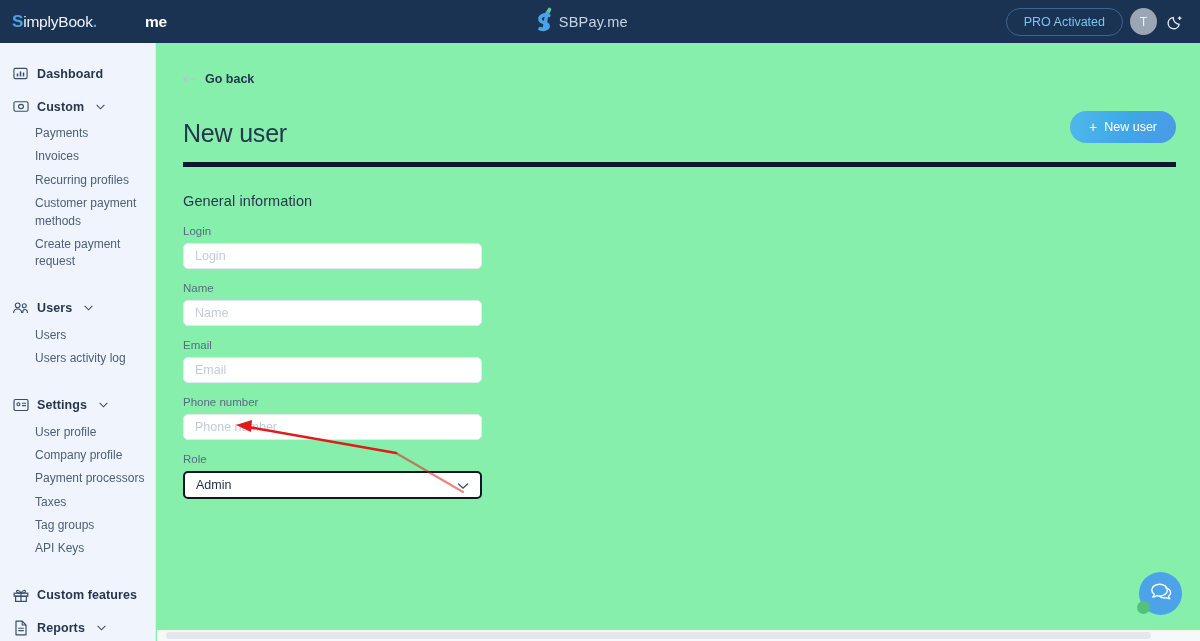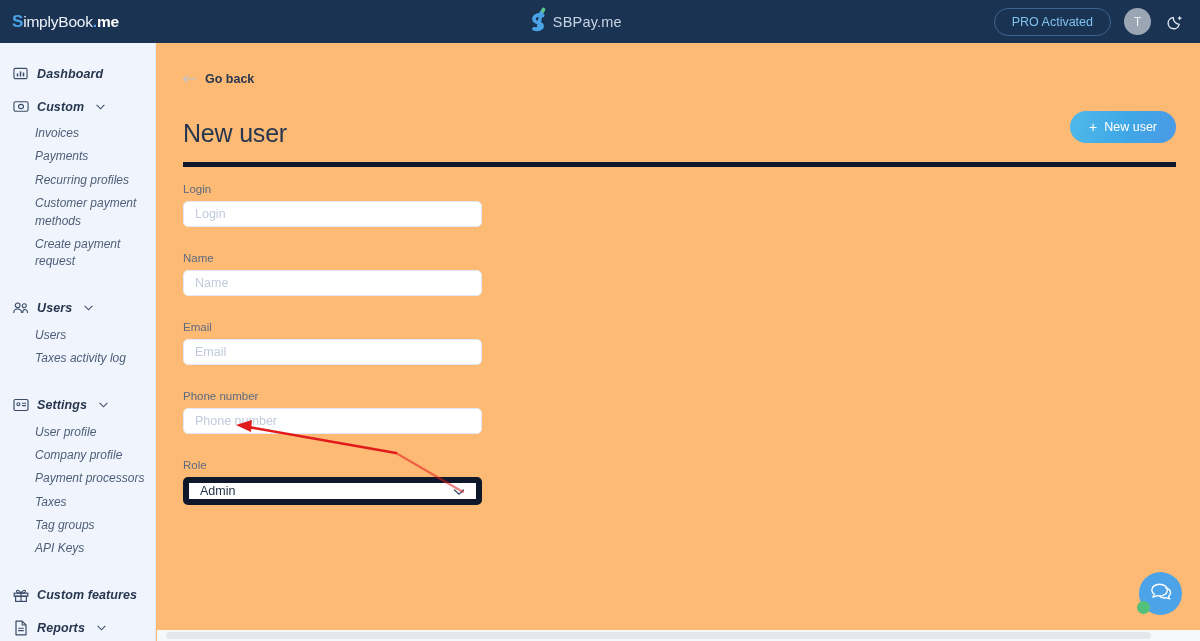--- a/index.html
+++ b/index.html
@@ -20,29 +20,29 @@
     width: 156px; padding-left: 12px;
     display: flex; align-items: center; height: 43px;
   }
   .brand-text {
     font-size: 15.5px; color: #ffffff; letter-spacing: -0.2px;
     display: flex; align-items: baseline;
   }
   .brand-s { color: #4aa3e8; font-weight: 700; font-size: 17px; }
   .brand-mid { color: #eef3fa; font-weight: 400; }
   .brand-dot { color: #4aa3e8; font-weight: 700; }
-  .brand-me { color: #ffffff; font-weight: 700; }
+  .brand-me { color: #ffffff; font-weight: 700; margin-left: 48px; }
 
   .topbar-center {
     flex: 1; display: flex; align-items: center; justify-content: center; gap: 1px;
   }
   .sbpay-label { font-size: 14.5px; color: #c7d4e4; letter-spacing: 0.2px; }
 
   .topbar-right {
-    display: flex; align-items: center; gap: 13px; padding-right: 14px;
+    display: flex; align-items: center; gap: 7px; padding-right: 14px;
   }
   .pro-pill {
     border: 1px solid #3f6header; border: 1px solid #3d6391;
     color: #7fc2ef; font-size: 12.5px;
     padding: 6px 17px; border-radius: 14px; white-space: nowrap;
     background: transparent;
   }
   .avatar {
     width: 27px; height: 27px; border-radius: 50%;
     background: #9aa6b4; color: #e9eef4;
@@ -53,21 +53,21 @@
 
   
   .sidebar {
     position: absolute; top: 43px; left: 0;
     width: 156px; height: 598px;
     background: #f0f4fc;
     border-right: 1px solid #e2e8f5;
     padding-top: 15px;
     overflow: hidden;
   }
-  .nav-group { margin-bottom: 2px; font-style: italic; }
+  .nav-group { margin-bottom: 2px; }
   .nav-top {
     display: flex; align-items: center;
     padding: 7px 10px 7px 12px; gap: 8px;
     cursor: pointer;
   }
   .nav-ico { width: 17px; height: 17px; flex: 0 0 17px; display:flex; align-items:center; justify-content:center; }
   .nav-top-label {
     font-size: 12.5px; font-weight: 700; color: #26364f; letter-spacing: 0.1px;
   }
   .chev { margin-left: 4px; display:flex; align-items:center; }
@@ -76,21 +76,21 @@
     font-size: 12px; color: #4d5e78;
     padding: 3px 10px 3px 35px; line-height: 1.45;
     cursor: pointer;
   }
   .nav-spacer { height: 11px; }
 
   
   .main {
     position: absolute; top: 43px; left: 156px;
     width: 1044px; height: 598px;
-    background: #fdba74;
+    background: #86efac;
     overflow: hidden;
   }
   .goback {
     display: flex; align-items: center; gap: 8px;
     margin: 27px 0 0 27px; cursor: pointer; width: max-content;
   }
   .goback-text { font-size: 12.5px; font-weight: 700; color: #26364f; }
 
   .title-row {
     display: flex; align-items: flex-end; justify-content: space-between;
@@ -110,38 +110,38 @@
     font-family: "Liberation Sans", sans-serif;
   }
   .plus { font-size: 14px; line-height: 1; }
 
   .section-title {
     font-size: 14.5px; color: #26364f;
     margin: 26px 0 0 27px; letter-spacing: 0.1px;
   }
 
   .form { margin: 16px 0 0 27px; width: 299px; }
-  .field { margin-bottom: 25px; }
+  .field { margin-bottom: 13px; }
   .field-label {
     font-size: 11.5px; color: #5c6b82; margin-bottom: 6px; display: block;
   }
   .field-input {
     width: 299px; height: 26px;
     border: 1px solid #e3e9f4; border-radius: 5px;
     padding: 0 11px; font-size: 12.5px;
     color: #26364f; background: #ffffff;
     font-family: "Liberation Sans", sans-serif;
     outline: none;
   }
   .field-input::placeholder { color: #c2cbdd; }
 
   .select-wrap { position: relative; width: 299px; }
   .select-box {
     width: 299px; height: 28px;
-    border: 6px solid #0f172a; border-radius: 5px;
+    border: 2px solid #0f172a; border-radius: 5px;
     display: flex; align-items: center; justify-content: space-between;
     padding: 0 11px; background: #ffffff; cursor: pointer;
   }
   .select-value { font-size: 12.5px; color: #1f2d44; }
 
   
   .annot { position: absolute; top: 0; left: 0; width: 1044px; height: 598px; pointer-events: none; }
 
   
   .chat-widget {
@@ -231,22 +231,22 @@
         </svg>
       </span>
       <span class="nav-top-label">Custom</span>
       <span class="chev">
         <svg width="9" height="6" viewBox="0 0 10 6">
             <path d="M1 1 L5 5 L9 1" fill="none" stroke="#3a4c68" stroke-width="1.2" stroke-linecap="round"></path>
           </svg>
       </span>
     </div>
     <div class="nav-sub">
+      <div class="nav-sub-item">Payments</div>
       <div class="nav-sub-item">Invoices</div>
-      <div class="nav-sub-item">Payments</div>
       <div class="nav-sub-item">Recurring profiles</div>
       <div class="nav-sub-item">Customer payment methods</div>
       <div class="nav-sub-item">Create payment request</div>
     </div>
   </div>
 
   <div class="nav-spacer"></div>
 
   <div class="nav-group">
     <div class="nav-top">
@@ -260,21 +260,21 @@
       </span>
       <span class="nav-top-label">Users</span>
       <span class="chev">
         <svg width="9" height="6" viewBox="0 0 10 6">
             <path d="M1 1 L5 5 L9 1" fill="none" stroke="#3a4c68" stroke-width="1.2" stroke-linecap="round"></path>
           </svg>
       </span>
     </div>
     <div class="nav-sub">
       <div class="nav-sub-item">Users</div>
-      <div class="nav-sub-item">Taxes activity log</div>
+      <div class="nav-sub-item">Users activity log</div>
     </div>
   </div>
 
   <div class="nav-spacer"></div>
 
   <div class="nav-group">
     <div class="nav-top">
       <span class="nav-ico">
         <svg width="16" height="14" viewBox="0 0 16 14">
           <rect x="1" y="1.5" width="14" height="11" rx="1.4" fill="none" stroke="#3a4c68" stroke-width="1.2"></rect>
@@ -349,20 +349,21 @@
   </div>
 
   <div class="title-row">
     <div class="page-title">New user</div>
     <button class="new-user-btn">
       <span class="plus">+</span>
       <span>New user</span>
     </button>
   </div>
 
+  <div class="section-title">General information</div>
 
   <div class="form">
 
     <div class="field">
       <label class="field-label">Login</label>
       <input class="field-input" type="text" placeholder="Login" style="">
     </div>
 
     <div class="field">
       <label class="field-label">Name</label>

